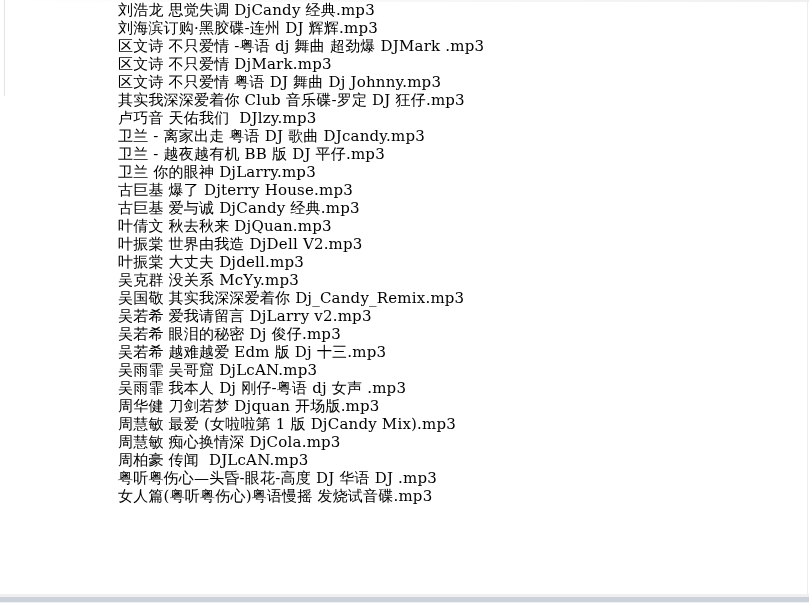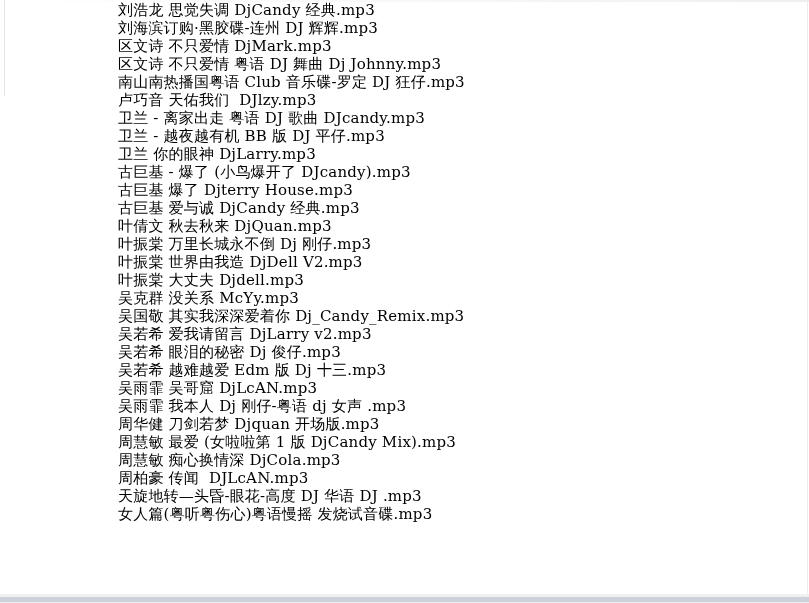--- a/index.html
+++ b/index.html
@@ -78,46 +78,45 @@
 <body>
 
 <div class="page">
   <div class="edge-top"></div>
   <div class="edge-left"></div>
   <div class="edge-right"></div>
 
   <div class="text-area" id="file-list">
       <div class="file-line">刘浩龙 思觉失调 DjCandy 经典.mp3</div>
       <div class="file-line">刘海滨订购·黑胶碟-连州 DJ 辉辉.mp3</div>
+      <div class="file-line">区文诗 不只爱情 -粤语 dj 舞曲 超劲爆 DJMark .mp3</div>
       <div class="file-line">区文诗 不只爱情 DjMark.mp3</div>
       <div class="file-line">区文诗 不只爱情 粤语 DJ 舞曲 Dj Johnny.mp3</div>
-      <div class="file-line">南山南热播国粤语 Club 音乐碟-罗定 DJ 狂仔.mp3</div>
+      <div class="file-line">其实我深深爱着你 Club 音乐碟-罗定 DJ 狂仔.mp3</div>
       <div class="file-line">卢巧音 天佑我们  DJlzy.mp3</div>
       <div class="file-line">卫兰 - 离家出走 粤语 DJ 歌曲 DJcandy.mp3</div>
       <div class="file-line">卫兰 - 越夜越有机 BB 版 DJ 平仔.mp3</div>
       <div class="file-line">卫兰 你的眼神 DjLarry.mp3</div>
-      <div class="file-line">古巨基 - 爆了 (小鸟爆开了 DJcandy).mp3</div>
       <div class="file-line">古巨基 爆了 Djterry House.mp3</div>
       <div class="file-line">古巨基 爱与诚 DjCandy 经典.mp3</div>
       <div class="file-line">叶倩文 秋去秋来 DjQuan.mp3</div>
-      <div class="file-line">叶振棠 万里长城永不倒 Dj 刚仔.mp3</div>
       <div class="file-line">叶振棠 世界由我造 DjDell V2.mp3</div>
       <div class="file-line">叶振棠 大丈夫 Djdell.mp3</div>
       <div class="file-line">吴克群 没关系 McYy.mp3</div>
       <div class="file-line">吴国敬 其实我深深爱着你 Dj_Candy_Remix.mp3</div>
       <div class="file-line">吴若希 爱我请留言 DjLarry v2.mp3</div>
       <div class="file-line">吴若希 眼泪的秘密 Dj 俊仔.mp3</div>
       <div class="file-line">吴若希 越难越爱 Edm 版 Dj 十三.mp3</div>
       <div class="file-line">吴雨霏 吴哥窟 DjLcAN.mp3</div>
       <div class="file-line">吴雨霏 我本人 Dj 刚仔-粤语 dj 女声 .mp3</div>
       <div class="file-line">周华健 刀剑若梦 Djquan 开场版.mp3</div>
       <div class="file-line">周慧敏 最爱 (女啦啦第 1 版 DjCandy Mix).mp3</div>
       <div class="file-line">周慧敏 痴心换情深 DjCola.mp3</div>
       <div class="file-line">周柏豪 传闻  DJLcAN.mp3</div>
-      <div class="file-line">天旋地转—头昏-眼花-高度 DJ 华语 DJ .mp3</div>
+      <div class="file-line">粤听粤伤心—头昏-眼花-高度 DJ 华语 DJ .mp3</div>
       <div class="file-line">女人篇(粤听粤伤心)粤语慢摇 发烧试音碟.mp3</div>
     </div>
 
   <div class="bottom-bar">
     <div class="track-edge"></div>
     <div class="track"></div>
     <div class="track-under"></div>
   </div>
 </div>
 

